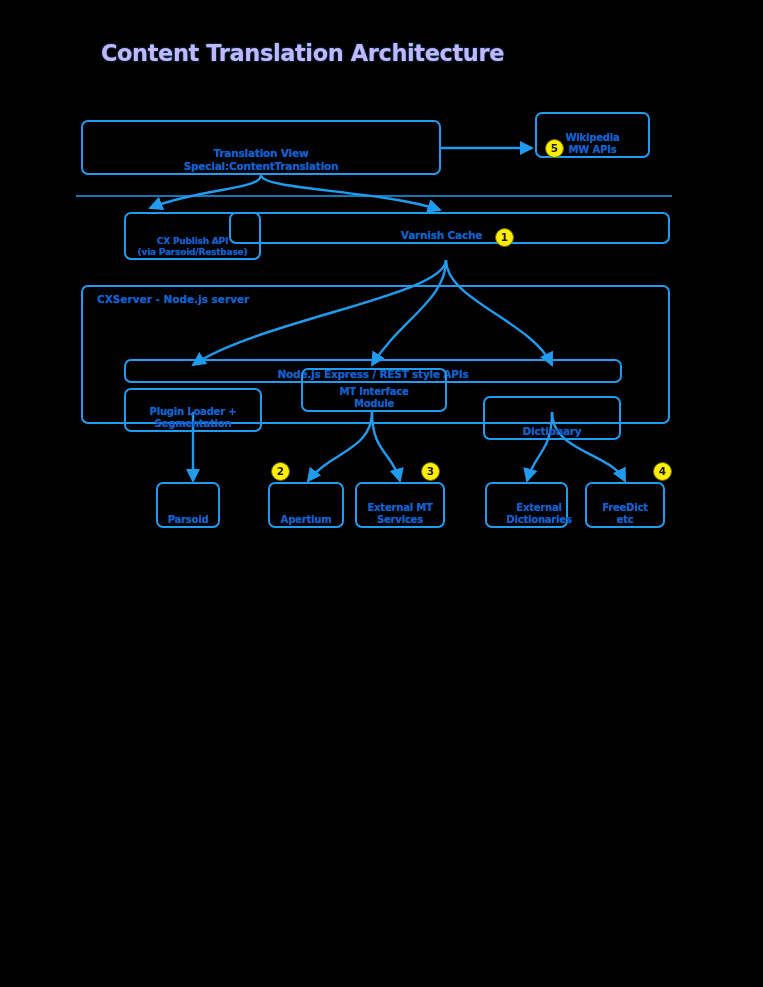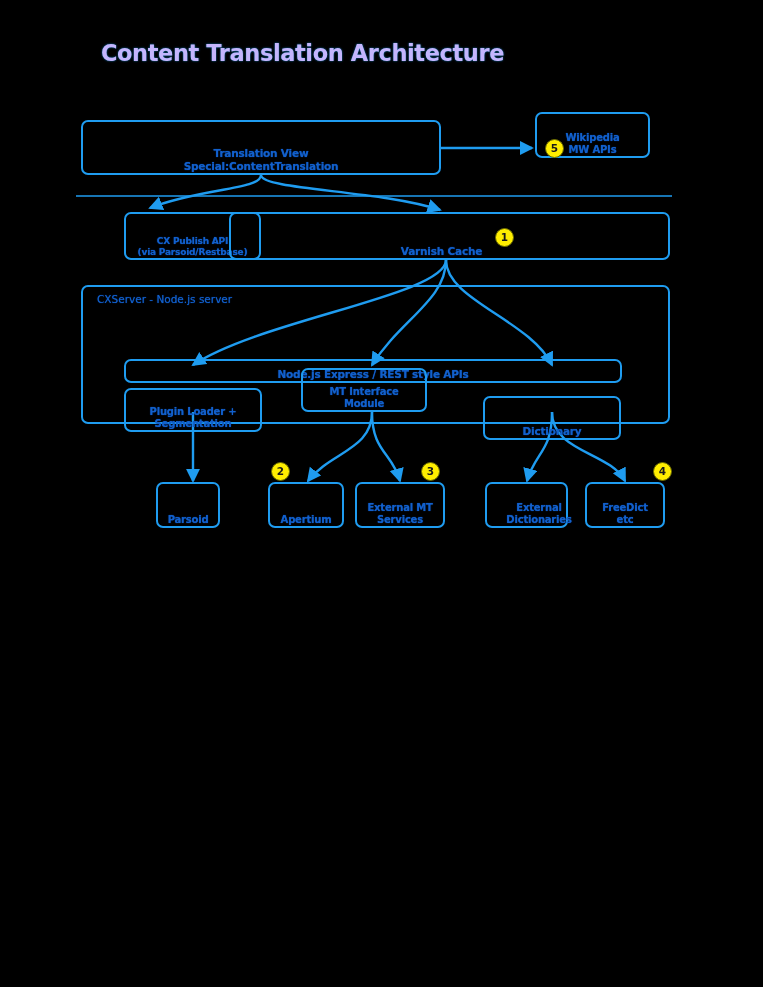--- a/index.html
+++ b/index.html
@@ -45,21 +45,21 @@
     box-sizing: border-box;
     border: 2.5px solid #1f9cf0;
     border-radius: 7px;
     background: transparent;
   }
   .container-node .clabel {
     position: absolute;
     left: 14px;
     top: 6px;
     color: #1260cc;
-    font-weight: normal;
+    font-weight: bold;
     font-size: 10.5px;
     white-space: nowrap;
     text-shadow: 0 0 1px #0b4fb3;
   }
   .title {
     position: absolute;
     left: 0;
     top: 40px;
     width: 605px;
     text-align: center;
@@ -153,41 +153,41 @@
   </div>
   <div class="badge" style="left:545px; top:139px;">5</div>
 
   <div class="node n-small" style="left:81px; top:212px; width:137px; height:48px;">
     <span class="lbl">
       <span>CX Publish API</span><br>
       <span>(via Parsoid/Restbase)</span>
     </span>
   </div>
 
-  <div class="node n-big" style="left:229px; top:212px; width:441px; height:48px;">
+  <div class="node n-big" style="left:229px; top:212px; width:441px; height:32px;">
     <span class="lbl" style="margin-right:16px;">Varnish Cache</span>
   </div>
   <div class="badge" style="left:495px; top:228px;">1</div>
 
   <div class="container-node" style="left:81px; top:285px; width:589px; height:139px;">
     <span class="clabel">CXServer - Node.js server</span>
   </div>
 
   <div class="node n-big" style="left:124px; top:324px; width:498px; height:24px;margin-top:35px;">
     <span class="lbl">Node.js Express / REST style APIs</span>
   </div>
 
   <div class="node n-mid" style="left:124px; top:368px; width:138px; height:44px;margin-top:20px;">
     <span class="lbl">
       <span>Plugin Loader +</span><br>
       <span>Segmentation</span>
     </span>
   </div>
 
-  <div class="node n-mid" style="left:301px; top:368px; width:126px; height:44px;">
+  <div class="node n-mid" style="left:301px; top:368px; width:146px; height:44px;">
     <span class="lbl">
       <span>MT Interface</span><br>
       <span>Module</span>
     </span>
   </div>
 
   <div class="node n-big" style="left:483px; top:368px; width:138px; height:44px;margin-top:28px;">
     <span class="lbl">Dictionary</span>
   </div>
 

